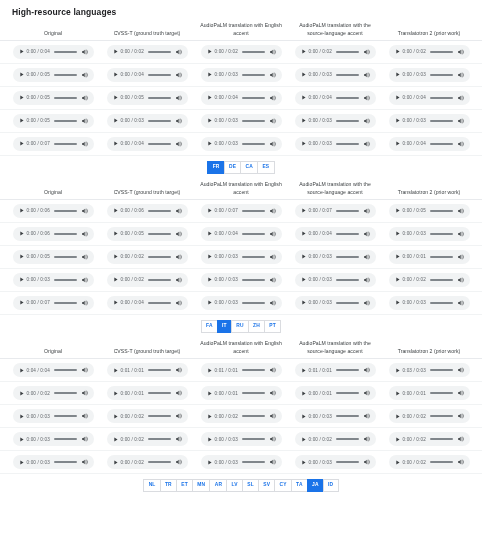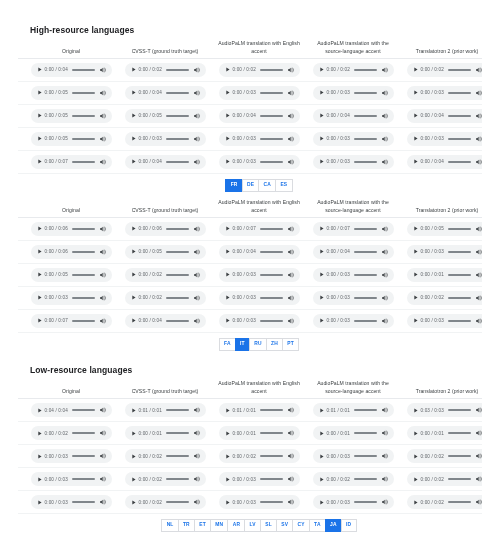--- a/index.html
+++ b/index.html
@@ -11,21 +11,21 @@
     width: 482px;
     height: 560px;
     overflow: hidden;
   }
   body {
     font-family: "Liberation Sans", sans-serif;
     color: #202124;
     -webkit-font-smoothing: antialiased;
   }
 
-  .page { width: 482px; padding: 18px; }
+  .page { width: 482px; padding: 0; }
 
   .section { width: 482px; }
 
   .section-title {
     font-size: 8.5px;
     font-weight: 700;
     letter-spacing: 0.1px;
     color: #202124;
     padding: 7px 0 5px 12px;
     line-height: 1.2;
@@ -1090,21 +1090,20 @@
       </div>
       <div class="lang-bar">
         <div class="lang-chip">FA</div>
         <div class="lang-chip selected">IT</div>
         <div class="lang-chip">RU</div>
         <div class="lang-chip">ZH</div>
         <div class="lang-chip">PT</div>
       </div>
     </div>
     <div class="section">
-      <div class="section-title">Low-resource languages</div>
       <div class="col-headers">
         <div class="col-header">Original</div>
         <div class="col-header">CVSS-T (ground truth target)</div>
         <div class="col-header">AudioPaLM translation with English accent</div>
         <div class="col-header">AudioPaLM translation with the source-language accent</div>
         <div class="col-header">Translatotron 2 (prior work)</div>
       </div>
       <div class="grid-row">
         <div class="grid-cell">
           <div class="audio">

